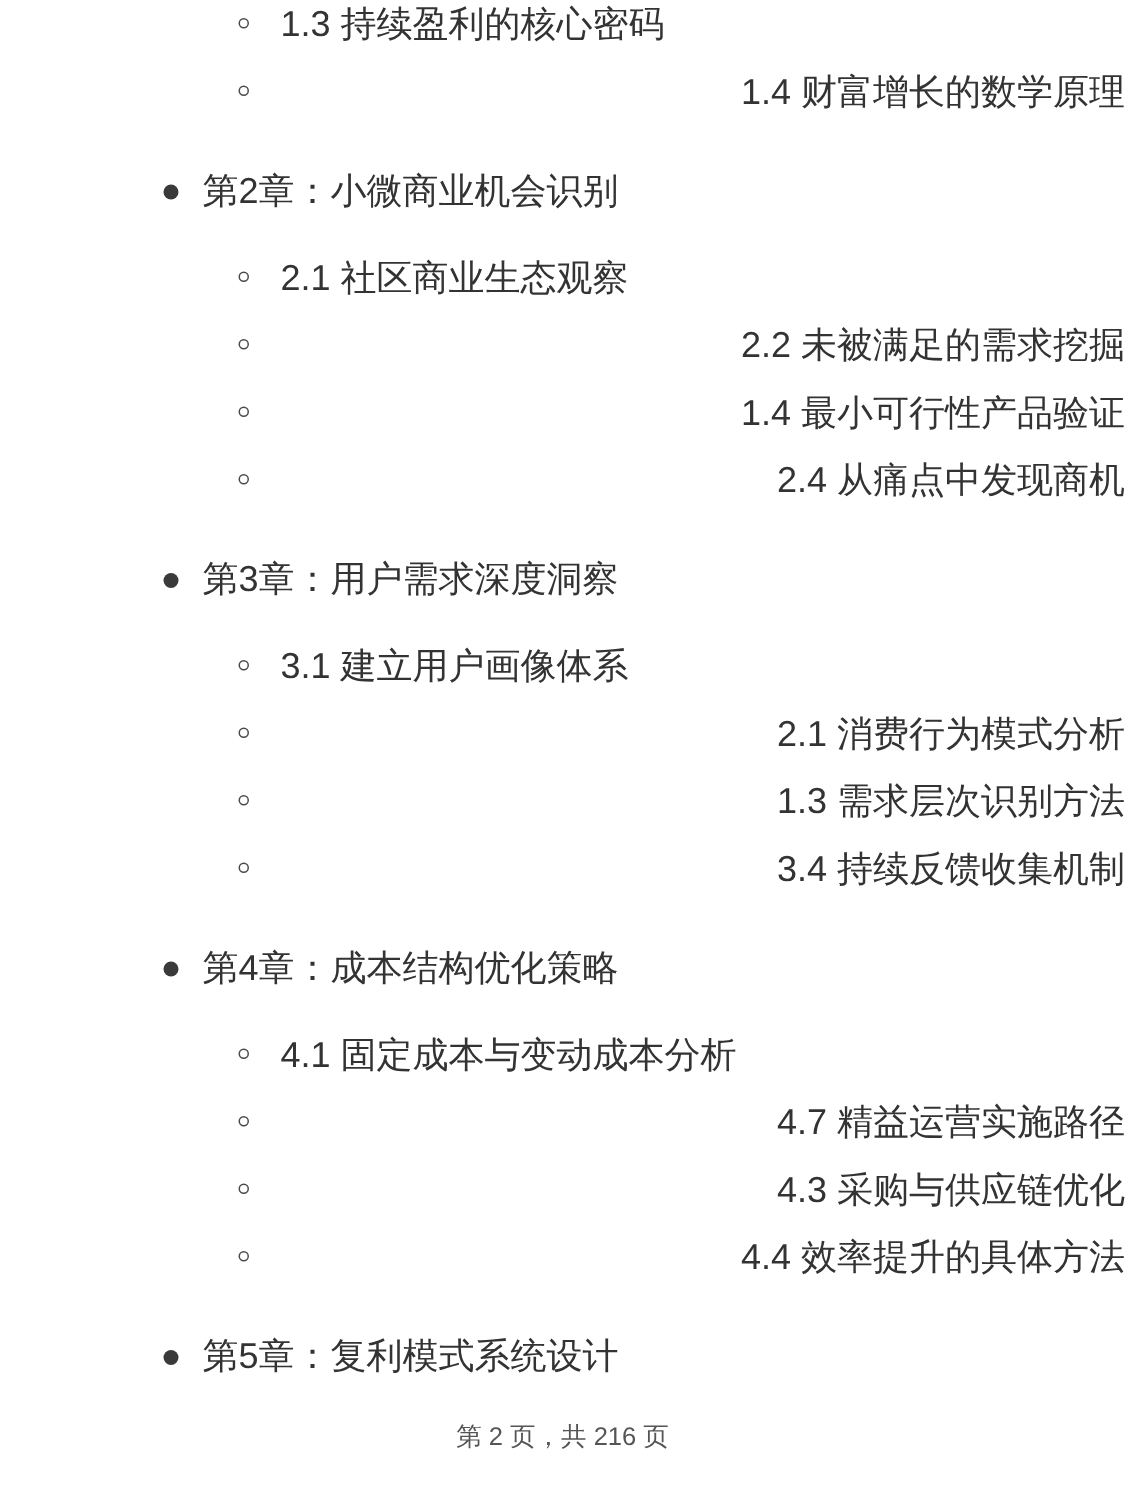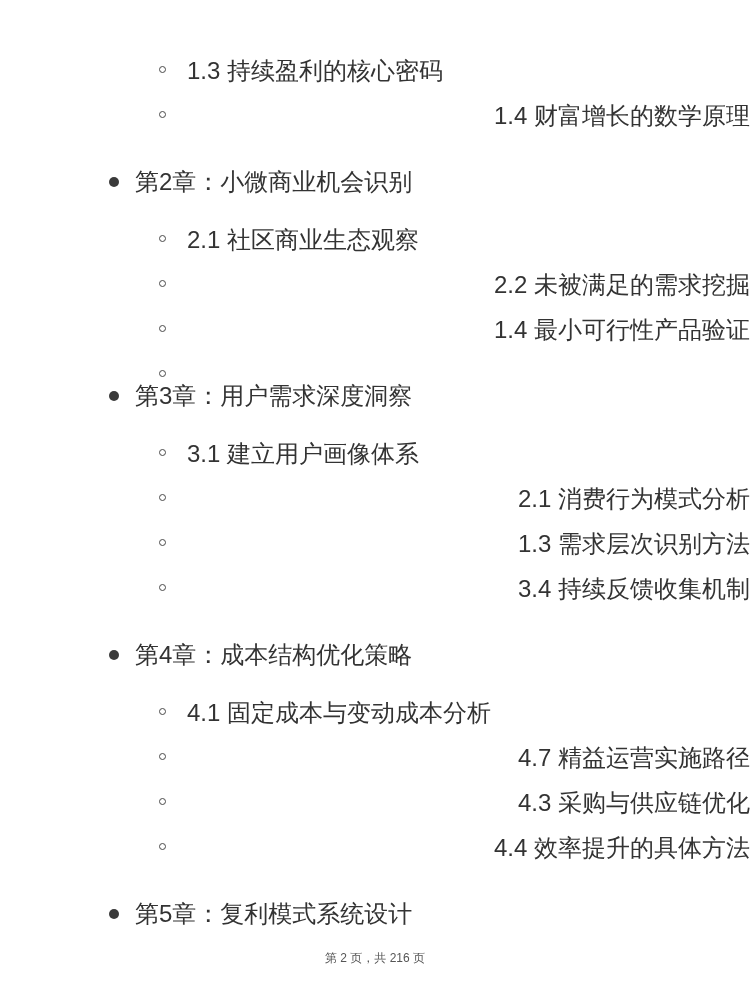--- a/index.html
+++ b/index.html
@@ -6,21 +6,20 @@
   html, body { background: #ffffff; }
   .page {
     position: relative;
     width: 750px;
     height: 1000px;
     background: #ffffff;
     overflow: hidden;
     font-family: "Liberation Sans", "DejaVu Sans", sans-serif;
     color: #333333;
     font-size: 24px;
-    padding-top: 54px;
   }
   ul { list-style: none; }
   .sub {
     position: relative;
     padding-left: 187px;
     line-height: 34px;
   }
   .sub + .sub { margin-top: 11px; text-align: right; }
   .lvl2 { margin-top: 0; }
   .bullet-hollow {
@@ -48,21 +47,21 @@
     height: 10px;
     border-radius: 50%;
     background: #3a3a3a;
   }
   .footer {
     position: absolute;
     top: 948px;
     left: 0;
     width: 100%;
     text-align: center;
-    font-size: 12px;
+    font-size: 17px;
     line-height: 20px;
     color: #555555;
   }
 </style>
 </head>
 <body>
 
 <div class="page">
 
   <ul class="lvl2 orphan">
@@ -91,20 +90,21 @@
         <li class="sub">
           <span class="bullet-hollow"></span>
           <span>2.2 未被满足的需求挖掘</span>
         </li>
         <li class="sub">
           <span class="bullet-hollow"></span>
           <span>1.4 最小可行性产品验证</span>
         </li>
         <li class="sub">
           <span class="bullet-hollow"></span>
+          <span>2.4 从痛点中发现商机</span>
         </li>
       </ul>
     </li>
 
     <li>
       <div class="chapter-line">
         <span class="bullet-disc"></span>
         <span>第3章：用户需求深度洞察</span>
       </div>
       <ul class="lvl2">

